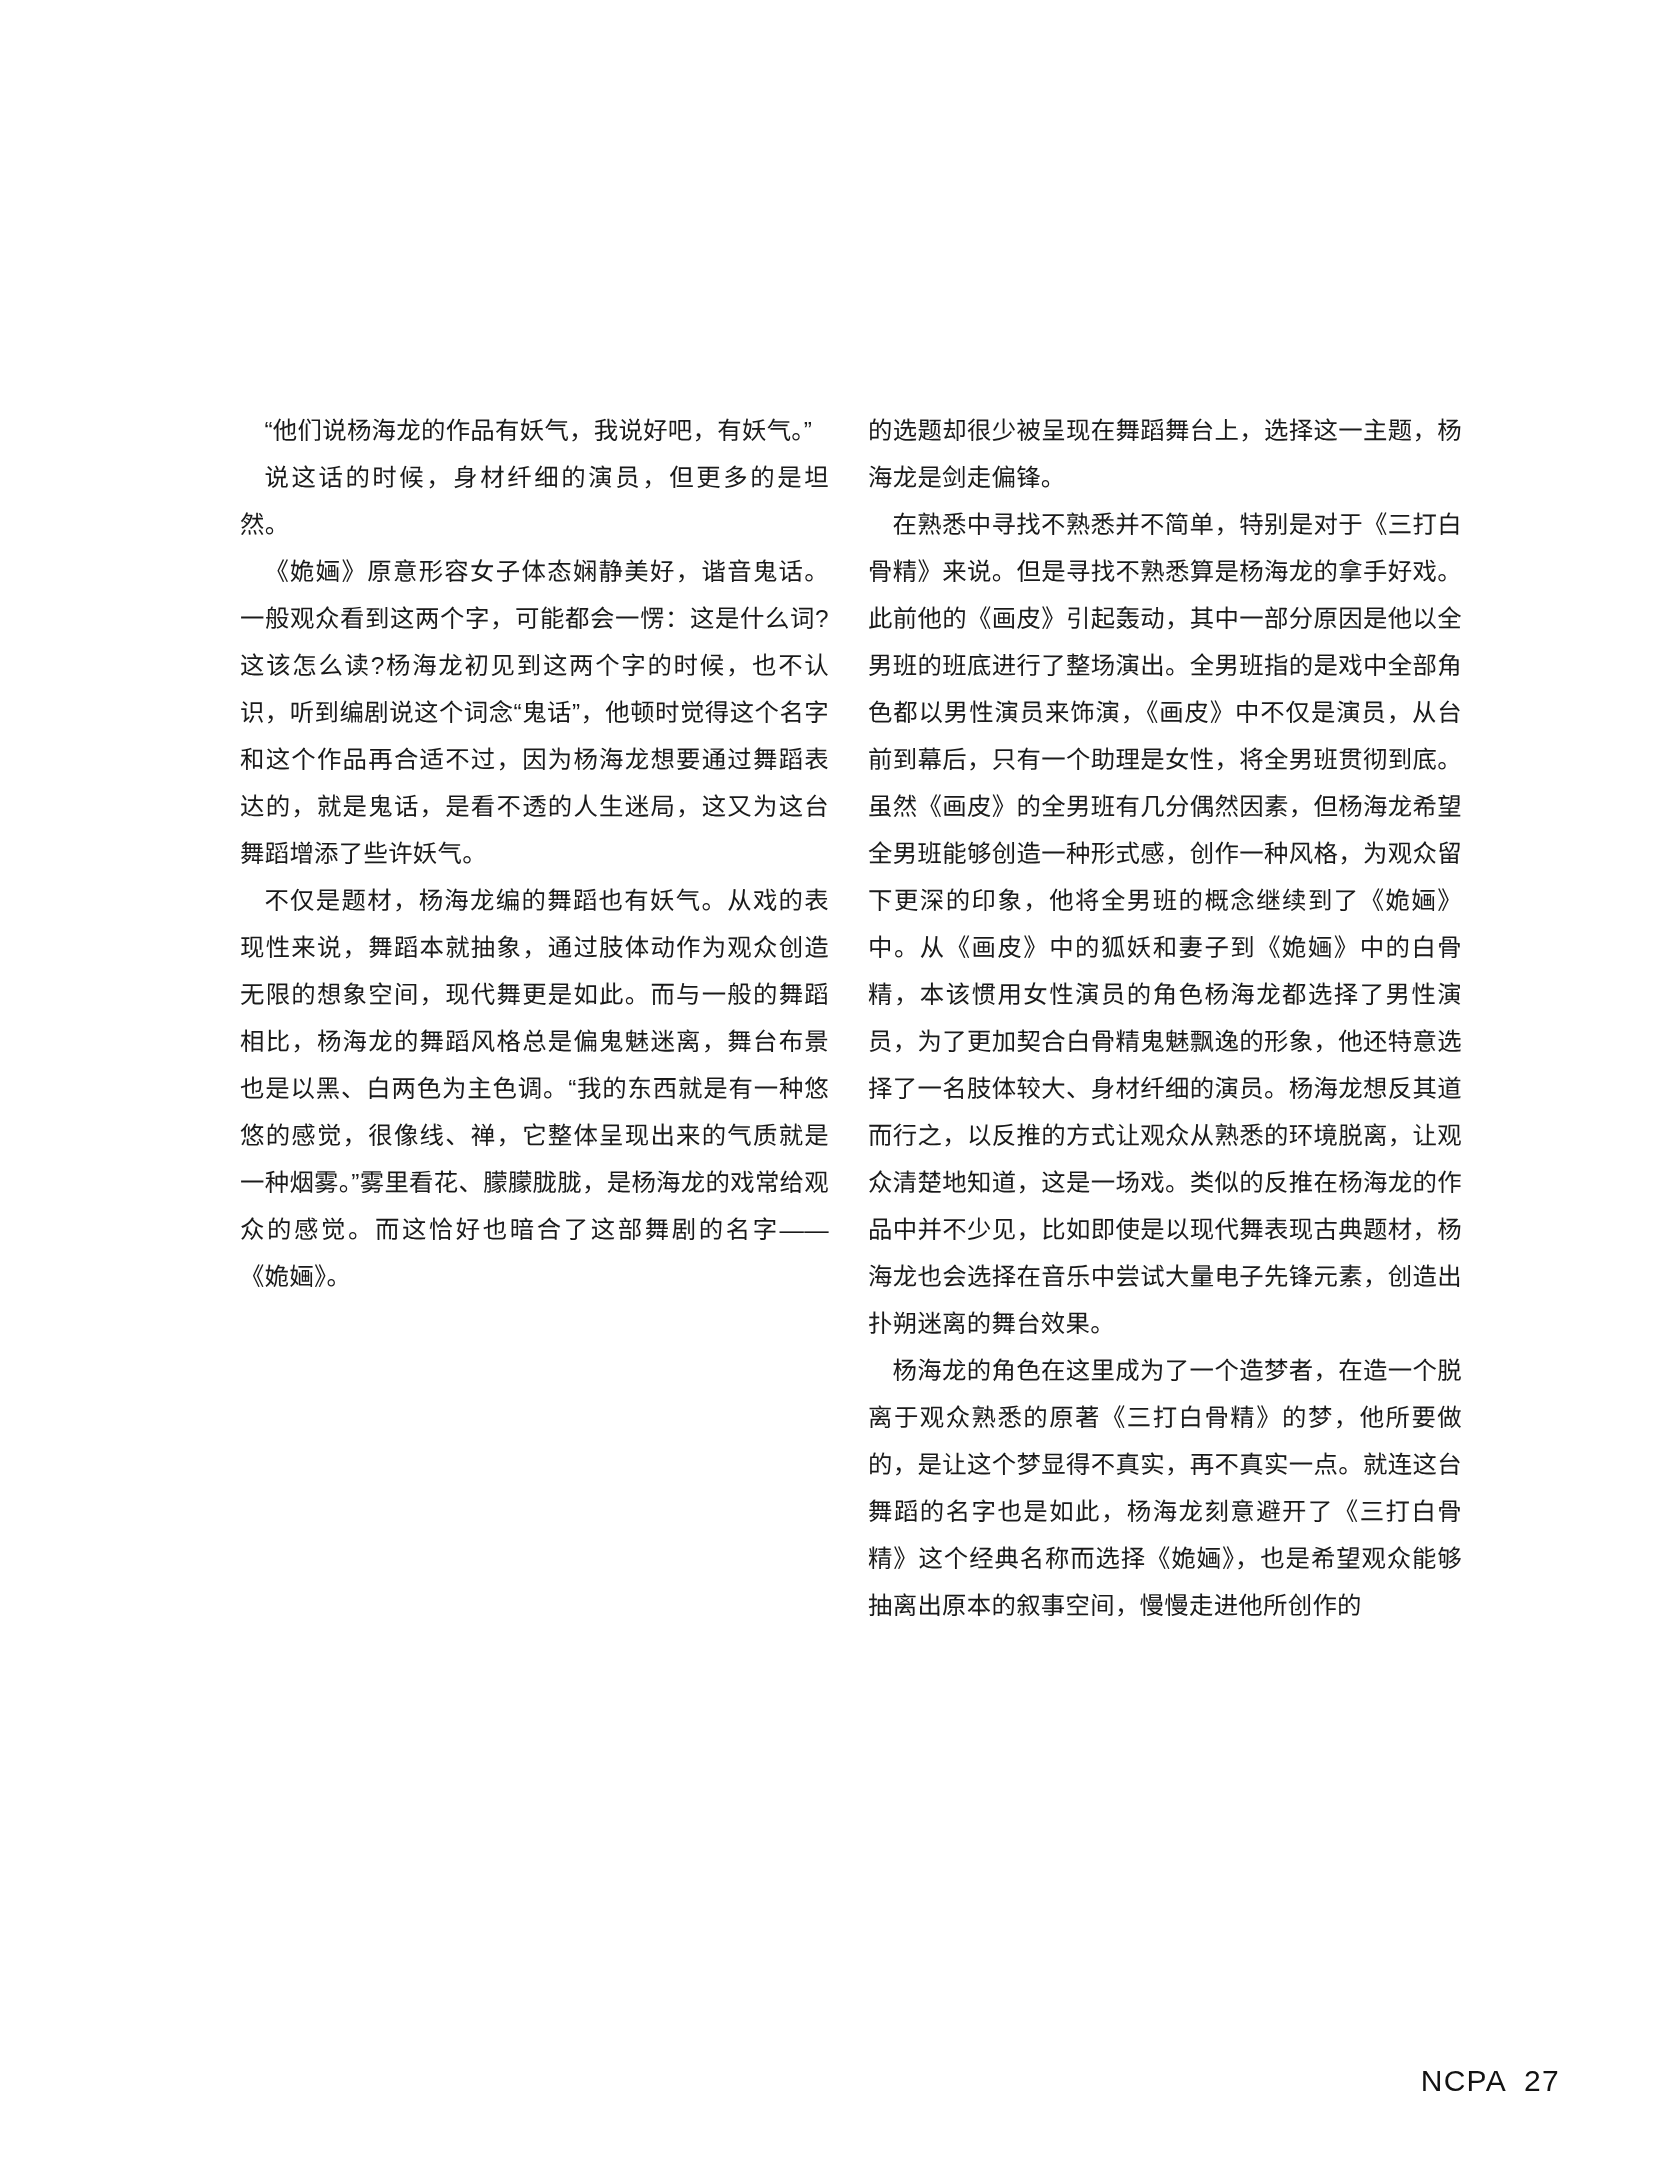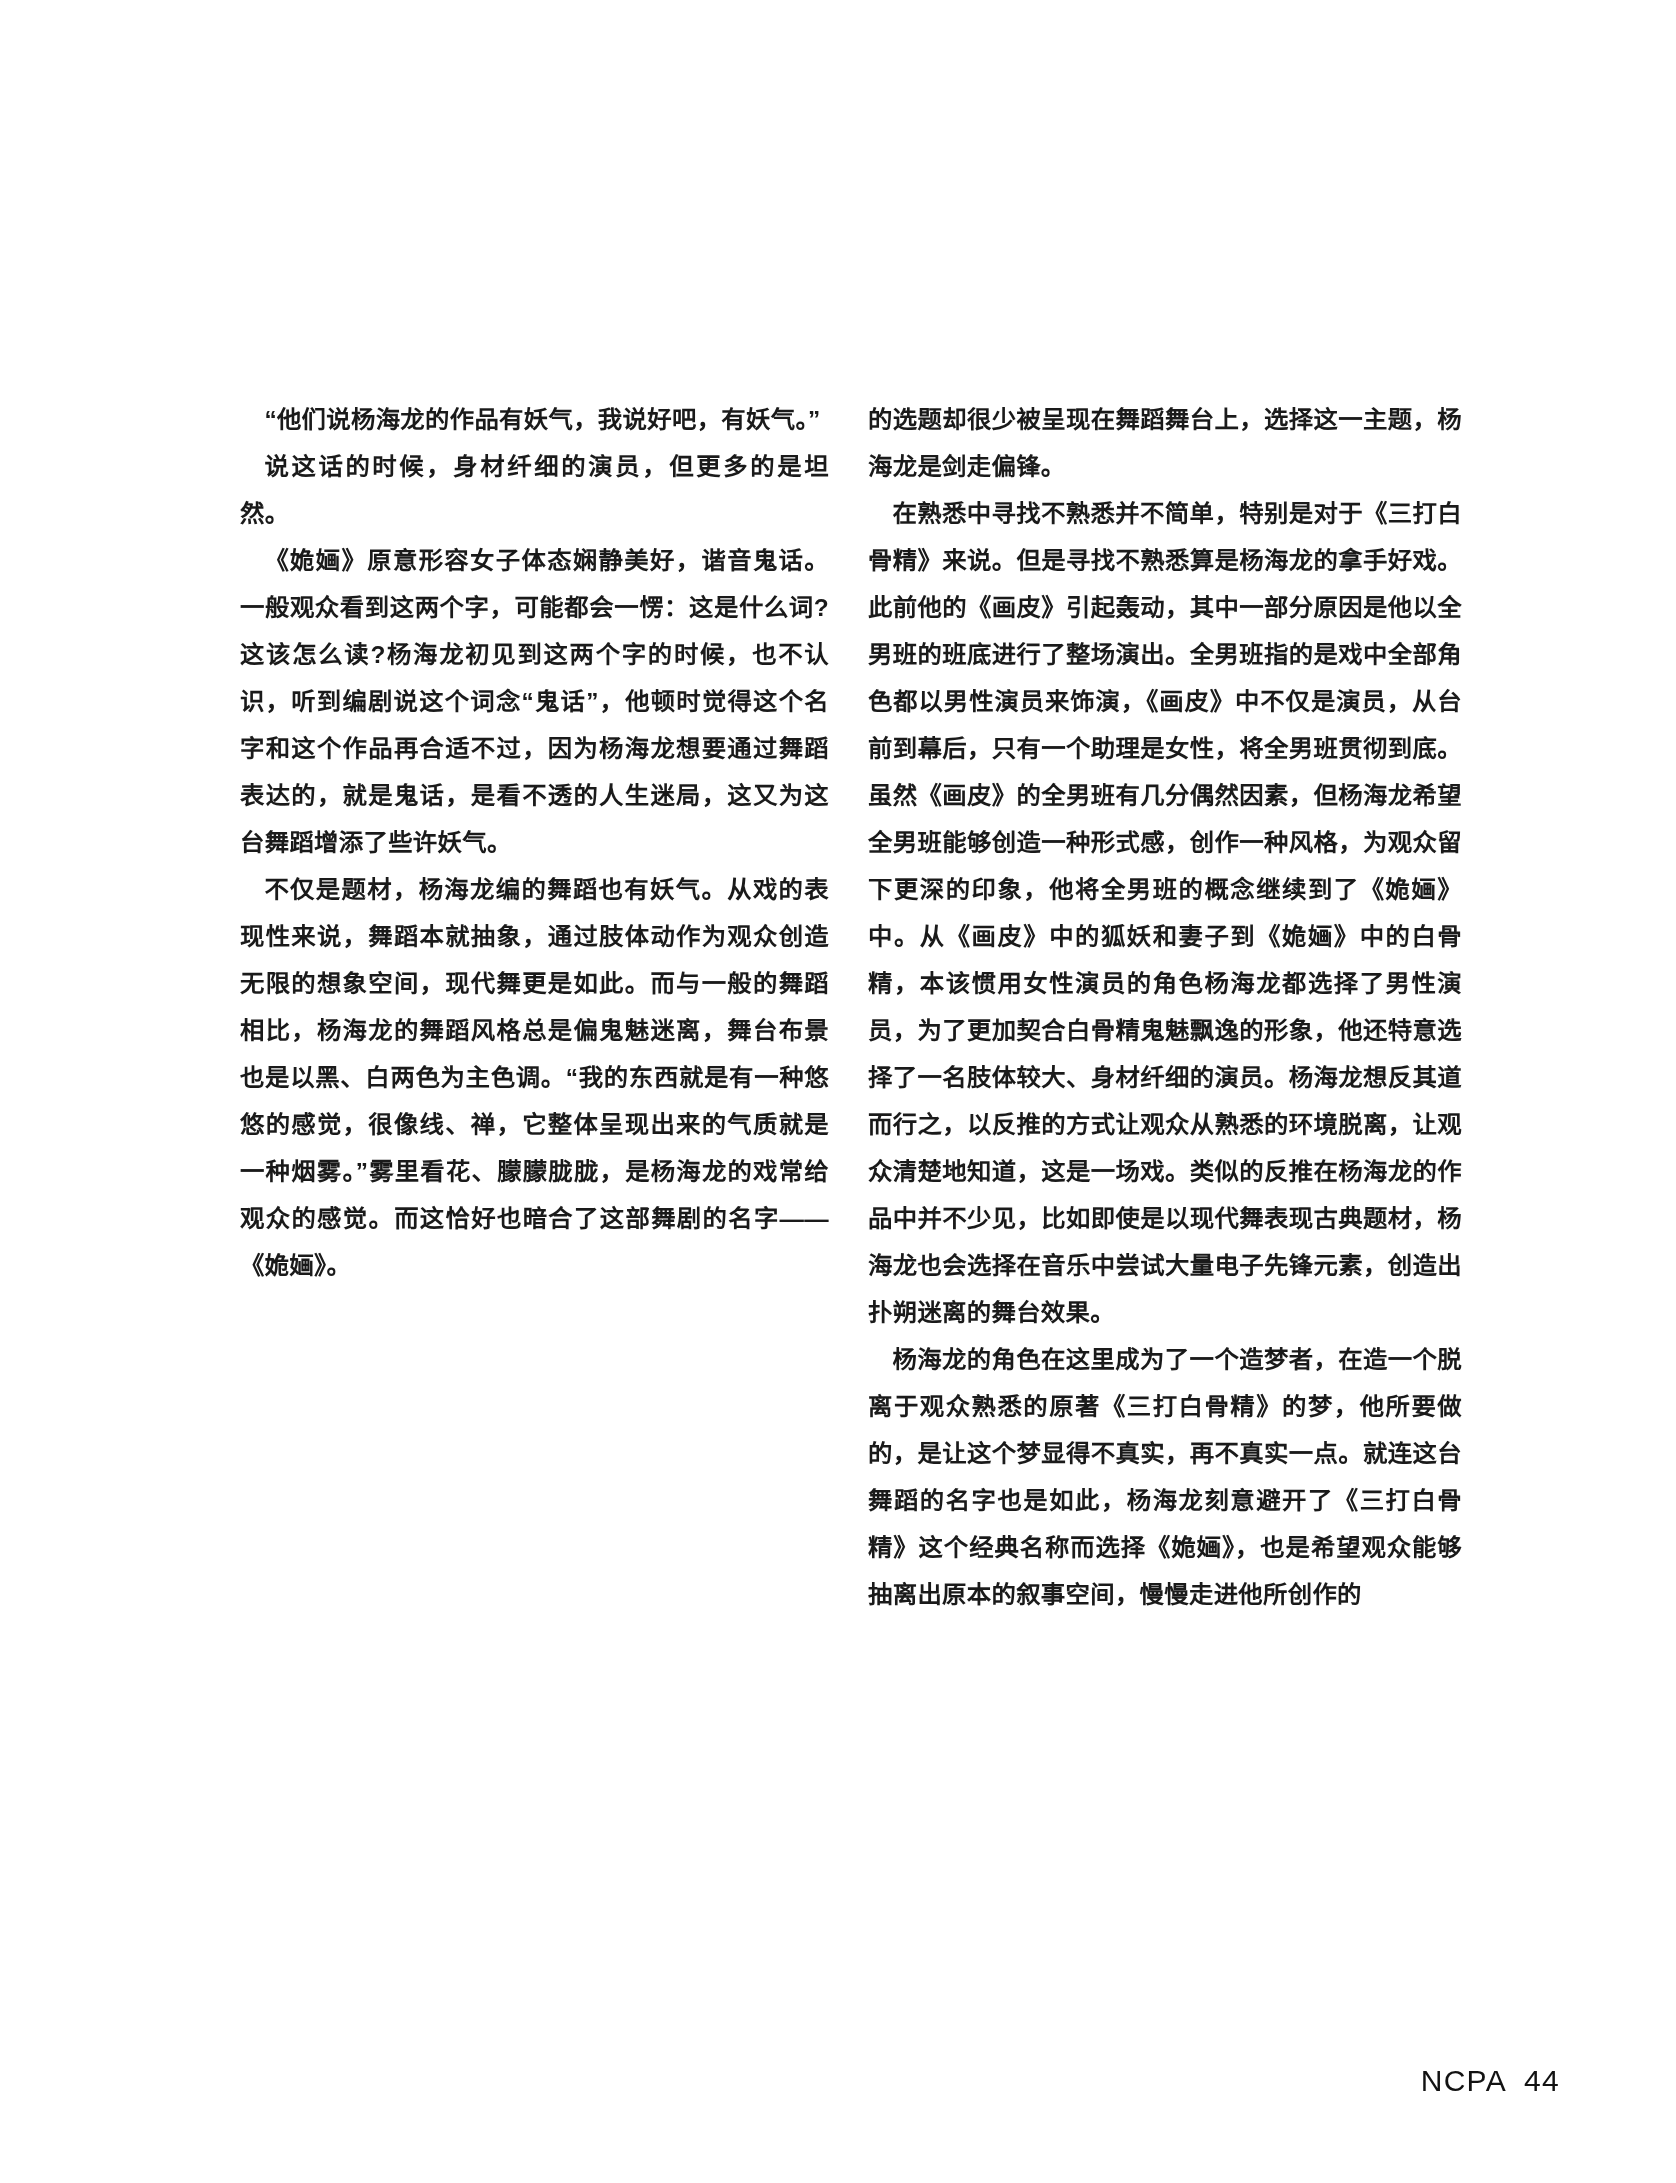--- a/index.html
+++ b/index.html
@@ -14,27 +14,27 @@
     font-family: "Liberation Sans", "DejaVu Sans", sans-serif;
     overflow: hidden;
   }
   .page {
     position: absolute;
     inset: 0;
     background: #ffffff;
   }
   .col {
     position: absolute;
-    top: 396px;
+    top: 407px;
     font-size: 24.4px;
     line-height: 47px;
     color: #1a1a1a;
     text-align: justify;
     text-justify: inter-ideograph;
-    font-weight: 700;
+    font-weight: 400;
     letter-spacing: 0.3px;
   }
   .col-left  { left: 240px;  width: 589px; }
   .col-right { left: 860px; width: 594px; margin-left: 8px; }
   .para {
     margin: 0;
     padding: 0;
     text-indent: 1em;
   }
   .para.no-indent { text-indent: 0; }
@@ -62,17 +62,17 @@
       <p class="para">不仅是题材，杨海龙编的舞蹈也有妖气。从戏的表现性来说，舞蹈本就抽象，通过肢体动作为观众创造无限的想象空间，现代舞更是如此。而与一般的舞蹈相比，杨海龙的舞蹈风格总是偏鬼魅迷离，舞台布景也是以黑、白两色为主色调。“我的东西就是有一种悠悠的感觉，很像线、禅，它整体呈现出来的气质就是一种烟雾。”雾里看花、朦朦胧胧，是杨海龙的戏常给观众的感觉。而这恰好也暗合了这部舞剧的名字——《姽婳》。</p>
     </div>
 
   <div class="col col-right">
       <p class="para no-indent">的选题却很少被呈现在舞蹈舞台上，选择这一主题，杨海龙是剑走偏锋。</p>
       <p class="para">在熟悉中寻找不熟悉并不简单，特别是对于《三打白骨精》来说。但是寻找不熟悉算是杨海龙的拿手好戏。此前他的《画皮》引起轰动，其中一部分原因是他以全男班的班底进行了整场演出。全男班指的是戏中全部角色都以男性演员来饰演，《画皮》中不仅是演员，从台前到幕后，只有一个助理是女性，将全男班贯彻到底。虽然《画皮》的全男班有几分偶然因素，但杨海龙希望全男班能够创造一种形式感，创作一种风格，为观众留下更深的印象，他将全男班的概念继续到了《姽婳》中。从《画皮》中的狐妖和妻子到《姽婳》中的白骨精，本该惯用女性演员的角色杨海龙都选择了男性演员，为了更加契合白骨精鬼魅飘逸的形象，他还特意选择了一名肢体较大、身材纤细的演员。杨海龙想反其道而行之，以反推的方式让观众从熟悉的环境脱离，让观众清楚地知道，这是一场戏。类似的反推在杨海龙的作品中并不少见，比如即使是以现代舞表现古典题材，杨海龙也会选择在音乐中尝试大量电子先锋元素，创造出扑朔迷离的舞台效果。</p>
       <p class="para">杨海龙的角色在这里成为了一个造梦者，在造一个脱离于观众熟悉的原著《三打白骨精》的梦，他所要做的，是让这个梦显得不真实，再不真实一点。就连这台舞蹈的名字也是如此，杨海龙刻意避开了《三打白骨精》这个经典名称而选择《姽婳》，也是希望观众能够抽离出原本的叙事空间，慢慢走进他所创作的</p>
     </div>
 
   <div class="footer">
-    <span>NCPA</span><span class="pagenum">44</span>
+    <span>NCPA</span><span class="pagenum">27</span>
   </div>
 
 </div>
 
 
 </body></html>

